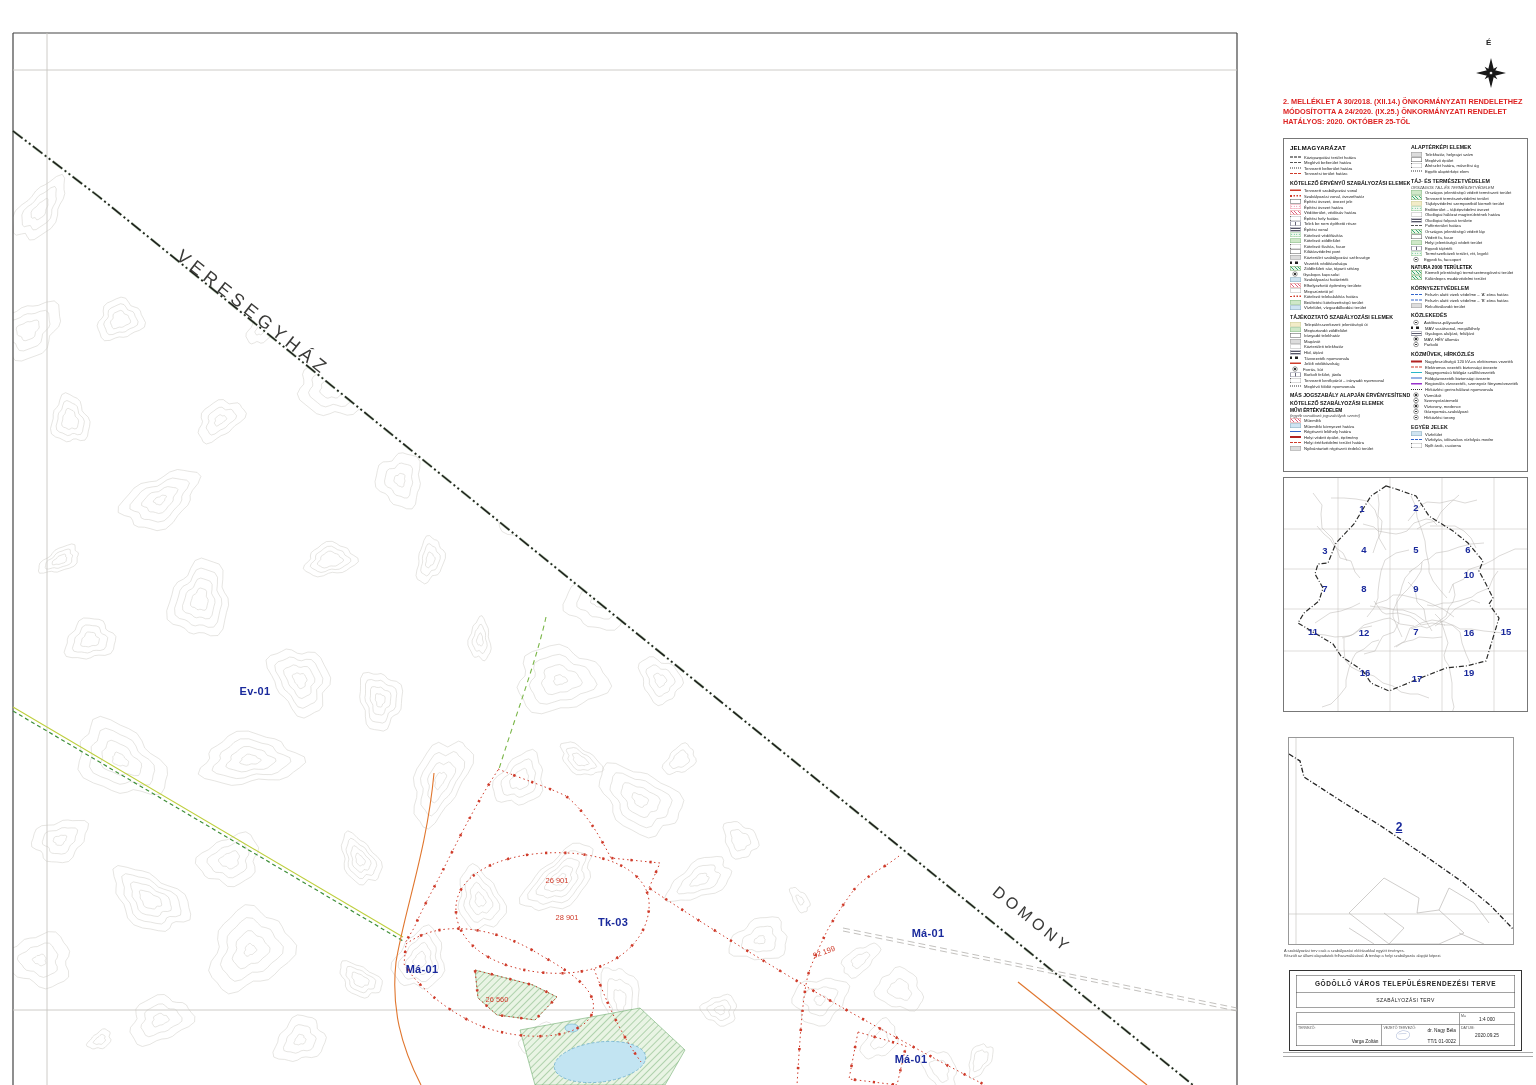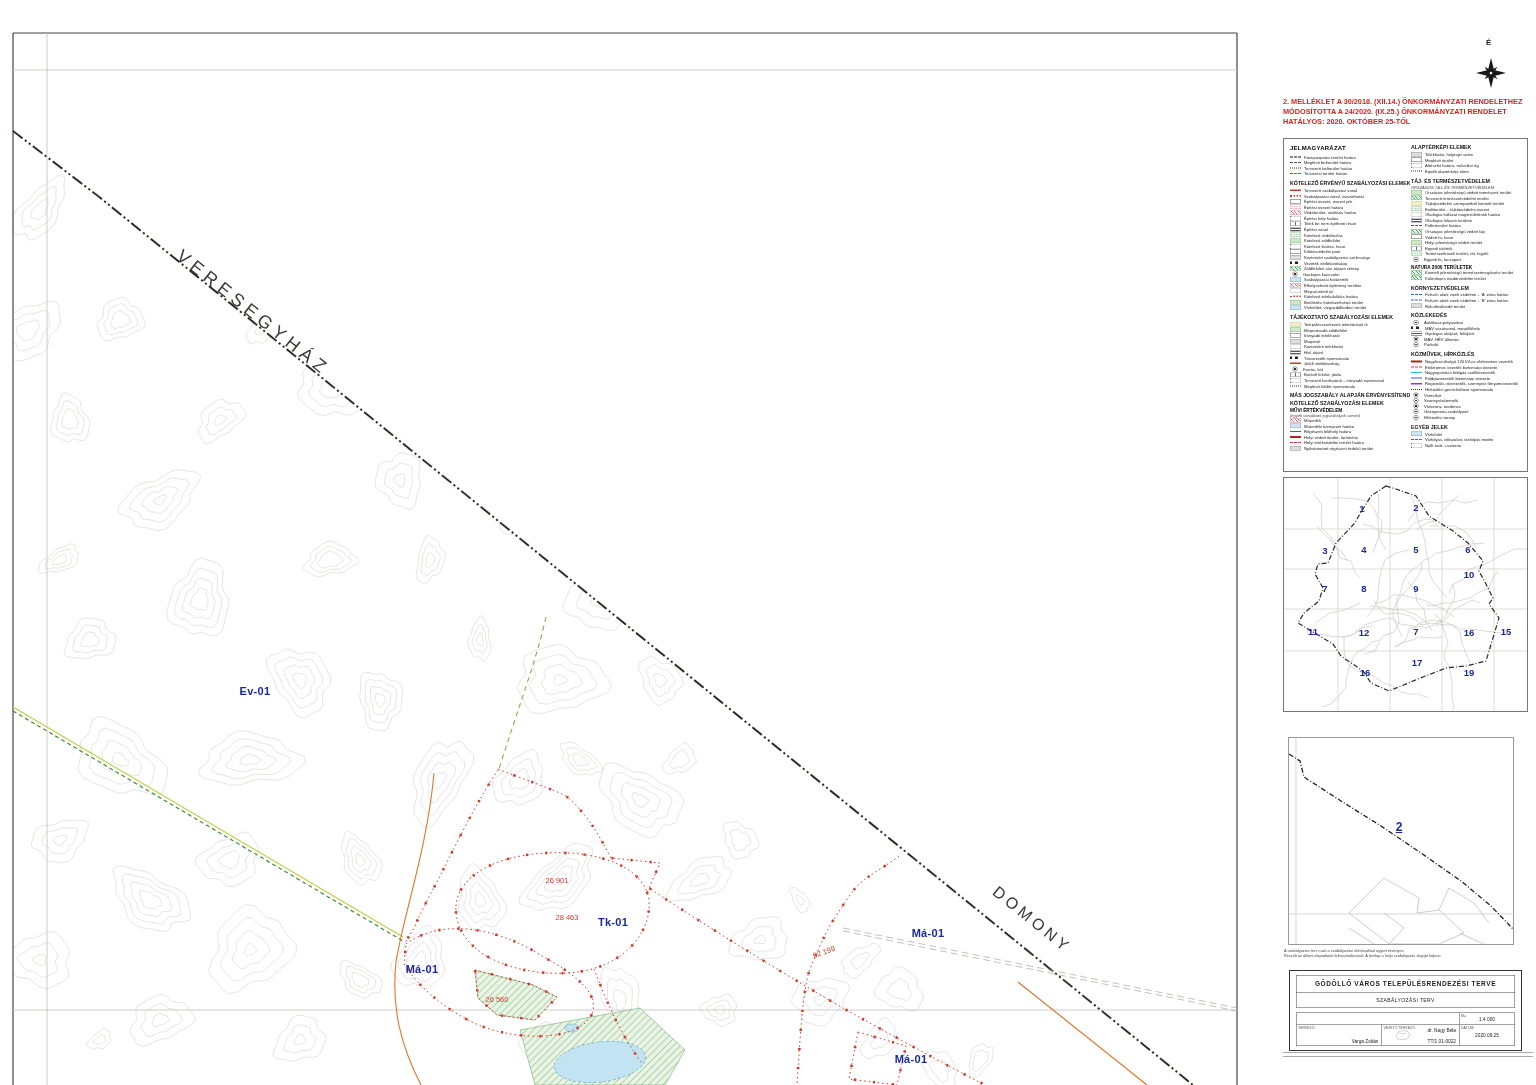--- a/index.html
+++ b/index.html
@@ -333,26 +333,26 @@
         <path d="M475,970 L533,985 L557,997 L535,1020 L497,1015 L478,998 Z" fill="none" stroke="#cf3b2a" stroke-width="1" stroke-dasharray="1.5 3"></path>
         <path d="M475,970 L533,985 L557,997 L535,1020 L497,1015 L478,998 Z" fill="none" stroke="#cf3b2a" stroke-width="2.6" stroke-dasharray="2.2 17" stroke-dashoffset="3"></path>
       </g>
   </svg>
 
   <span class="nlabel" style="left:253px;top:313px;transform:translate(-50%,-50%) rotate(38.5deg);font-size:18px;letter-spacing:5px;">VERESEGYHÁZ</span>
   <span class="nlabel" style="left:1032px;top:920px;transform:translate(-50%,-50%) rotate(39deg);font-size:16px;letter-spacing:4px;">DOMONY</span>
 
   <span class="zlabel" style="left:255px;top:691px;">Ev-01</span>
   <span class="zlabel" style="left:422px;top:969px;">Má-01</span>
-  <span class="zlabel" style="left:613px;top:922px;">Tk-01</span>
+  <span class="zlabel" style="left:613px;top:922px;">Tk-03</span>
   <span class="zlabel" style="left:928px;top:933px;">Má-01</span>
   <span class="zlabel" style="left:911px;top:1059px;">Má-01</span>
 
   <span class="plabel" style="left:557px;top:880px;">26 901</span>
-  <span class="plabel" style="left:567px;top:917px;">28 463</span>
+  <span class="plabel" style="left:567px;top:917px;">28 901</span>
   <span class="plabel" style="left:497px;top:999px;">26 560</span>
   <span class="plabel" style="left:824px;top:952px;transform:translate(-50%,-50%) rotate(-20deg);">92 199</span>
 
   <span class="north-label">É</span>
   <svg class="abs" style="left:1475px;top:56px" width="32" height="34" viewBox="0 0 32 34">
     <g transform="translate(16,17)">
       <path d="M0,-15 L3,-3 L15,0 L3,3 L0,15 L-3,3 L-15,0 L-3,-3 Z" fill="#181818"></path>
       <path d="M0,-9 L2,-2 L9,0 L2,2 L0,9 L-2,2 L-9,0 L-2,-2 Z" transform="rotate(45)" fill="#181818"></path>
       <circle r="1.6" fill="#fff" stroke="#181818" stroke-width="0.6"></circle>
     </g>
@@ -943,21 +943,21 @@
         <span class="ov-num" style="left: 80px; top: 154px;">12</span>
 
         <span class="ov-num" style="left: 132px; top: 153px;">7</span>
 
         <span class="ov-num" style="left: 185px; top: 154px;">16</span>
 
         <span class="ov-num" style="left: 222px; top: 153px;">15</span>
 
         <span class="ov-num" style="left: 81px; top: 194px;">16</span>
 
-        <span class="ov-num" style="left: 133px; top: 184px;">17</span>
+        <span class="ov-num" style="left: 133px; top: 200px;">17</span>
 
         <span class="ov-num" style="left: 185px; top: 194px;">19</span>
       </div>
   </div>
 
   <div class="panel-box" style="left:1288px;top:737px;width:224px;height:206px;border-color:#999;">
     <svg id="locsvg" width="224" height="206" viewBox="0 0 224 206">
       <line x1="7" y1="0" x2="7" y2="206" stroke="#c9c7c3" stroke-width="0.7"></line>
       <line x1="0" y1="176" x2="224" y2="176" stroke="#c9c7c3" stroke-width="0.7"></line>
       <g id="locparcels">

